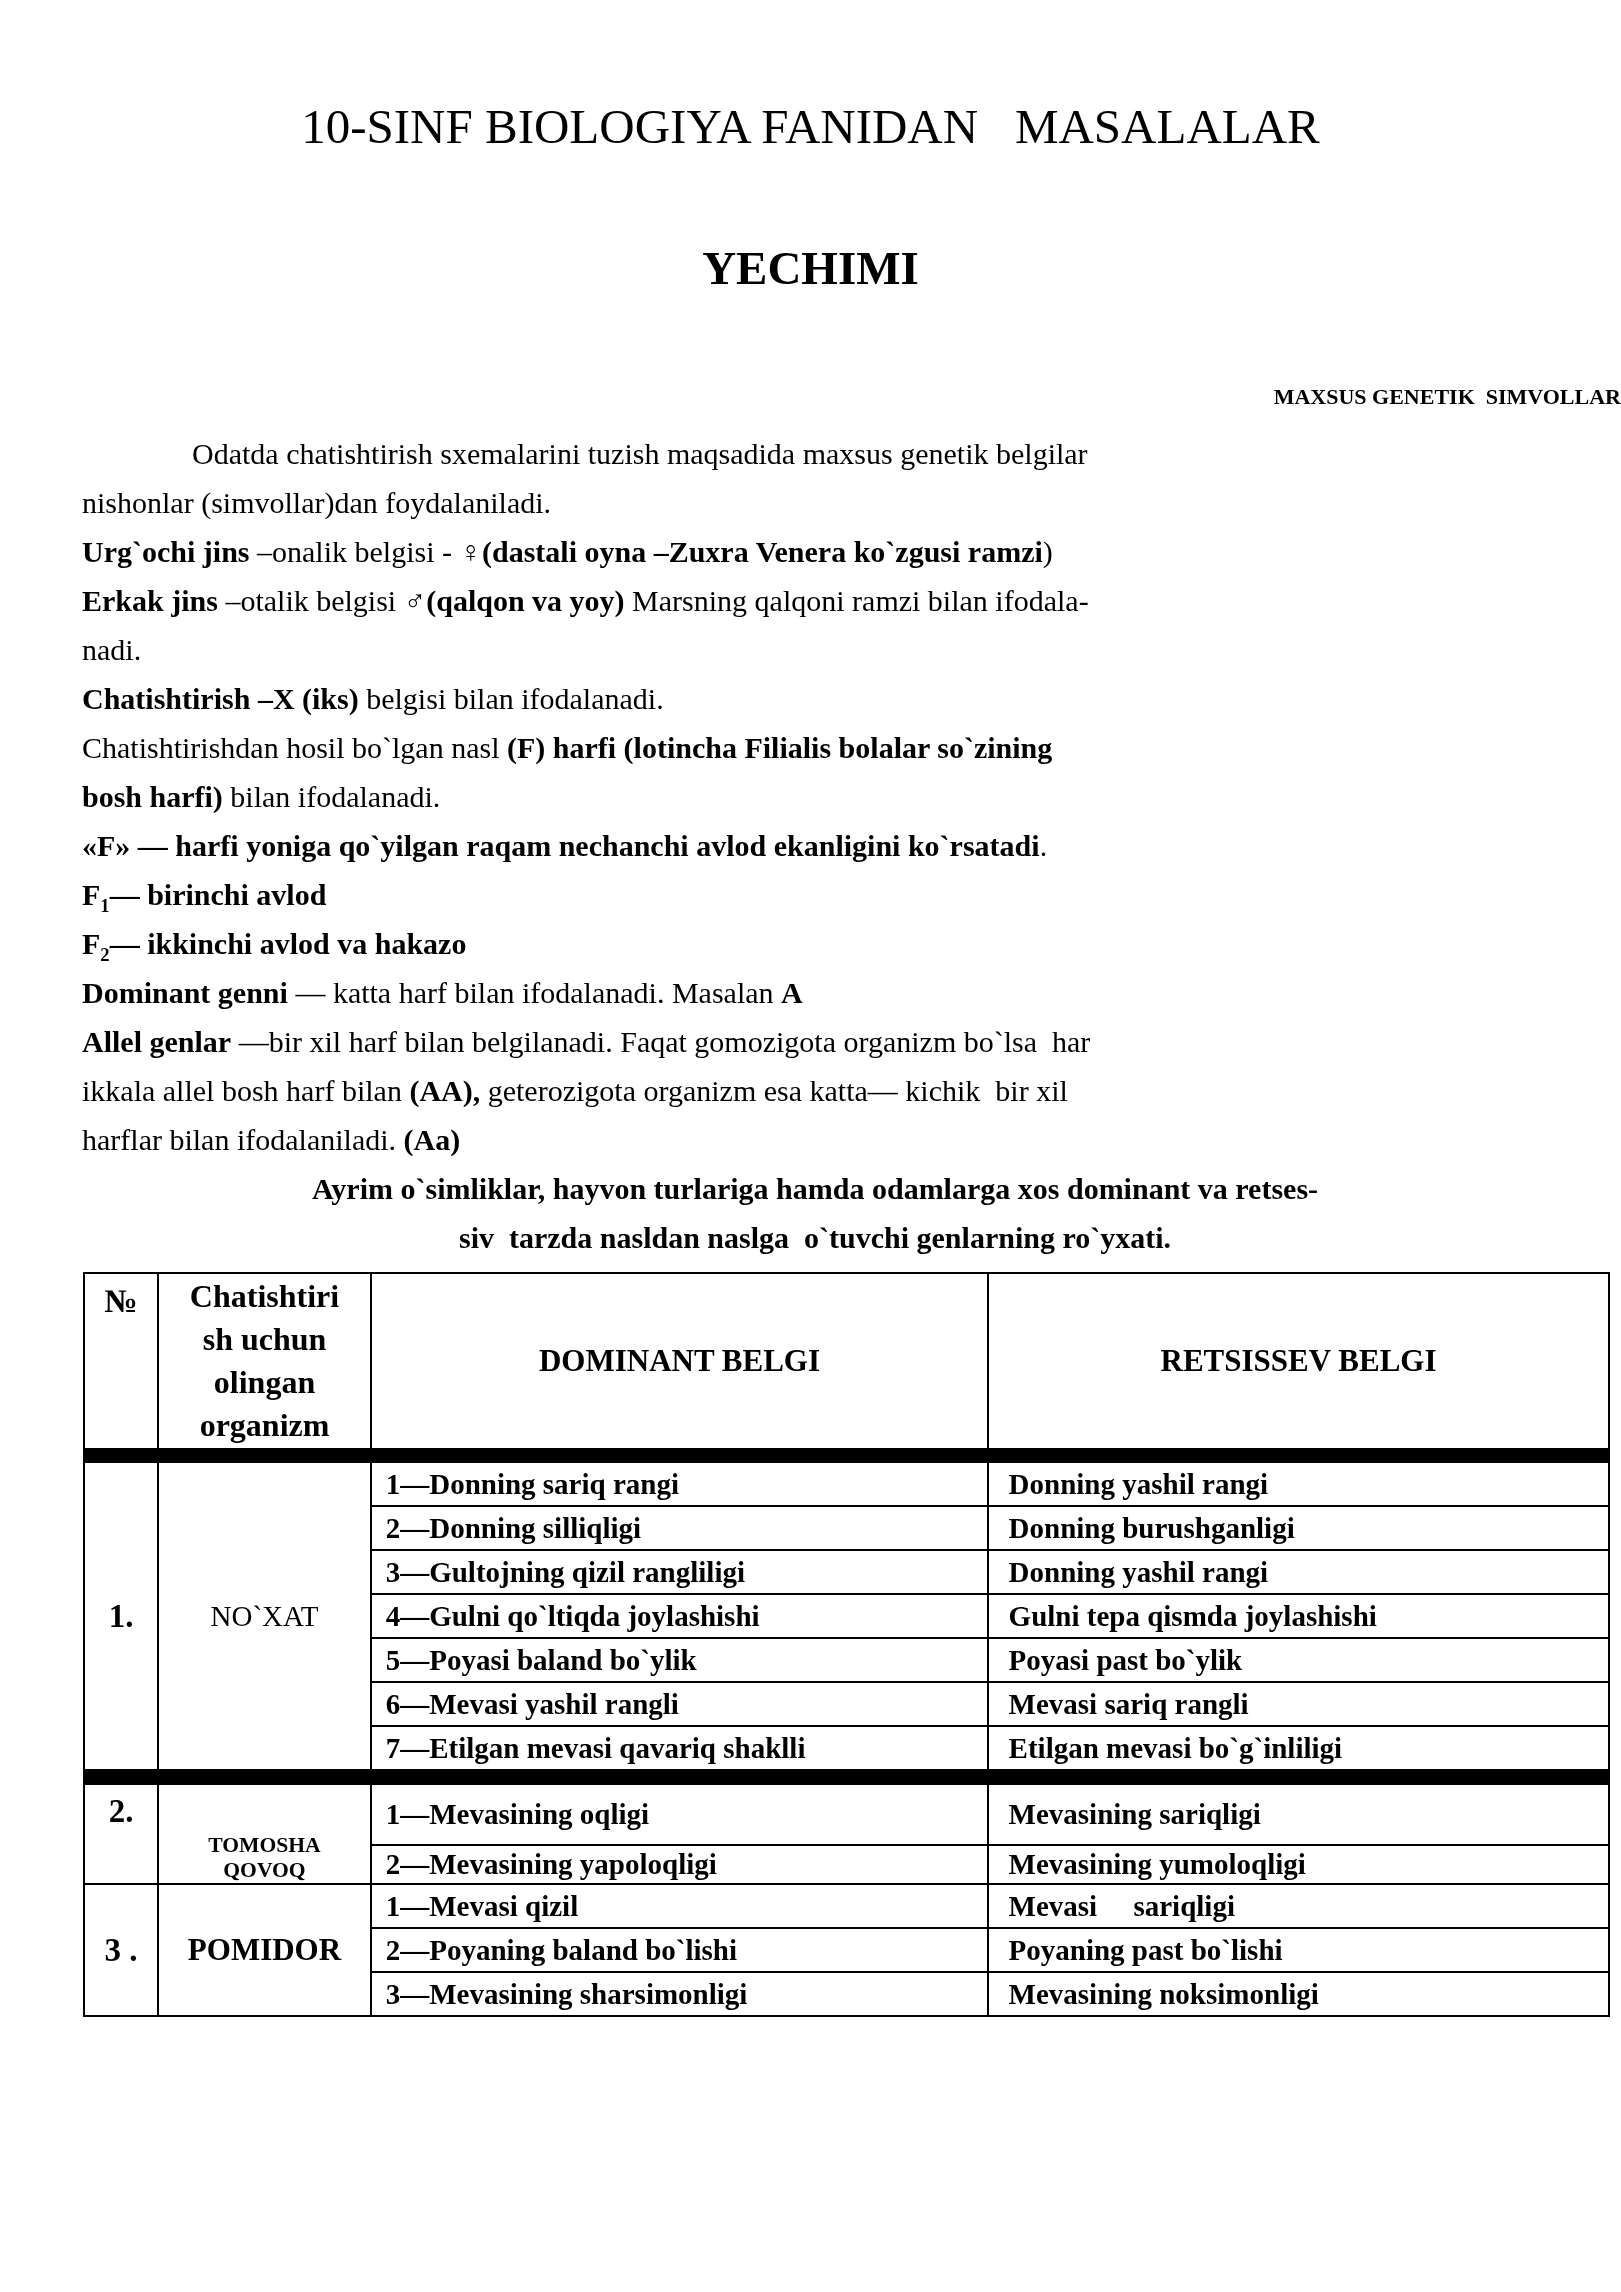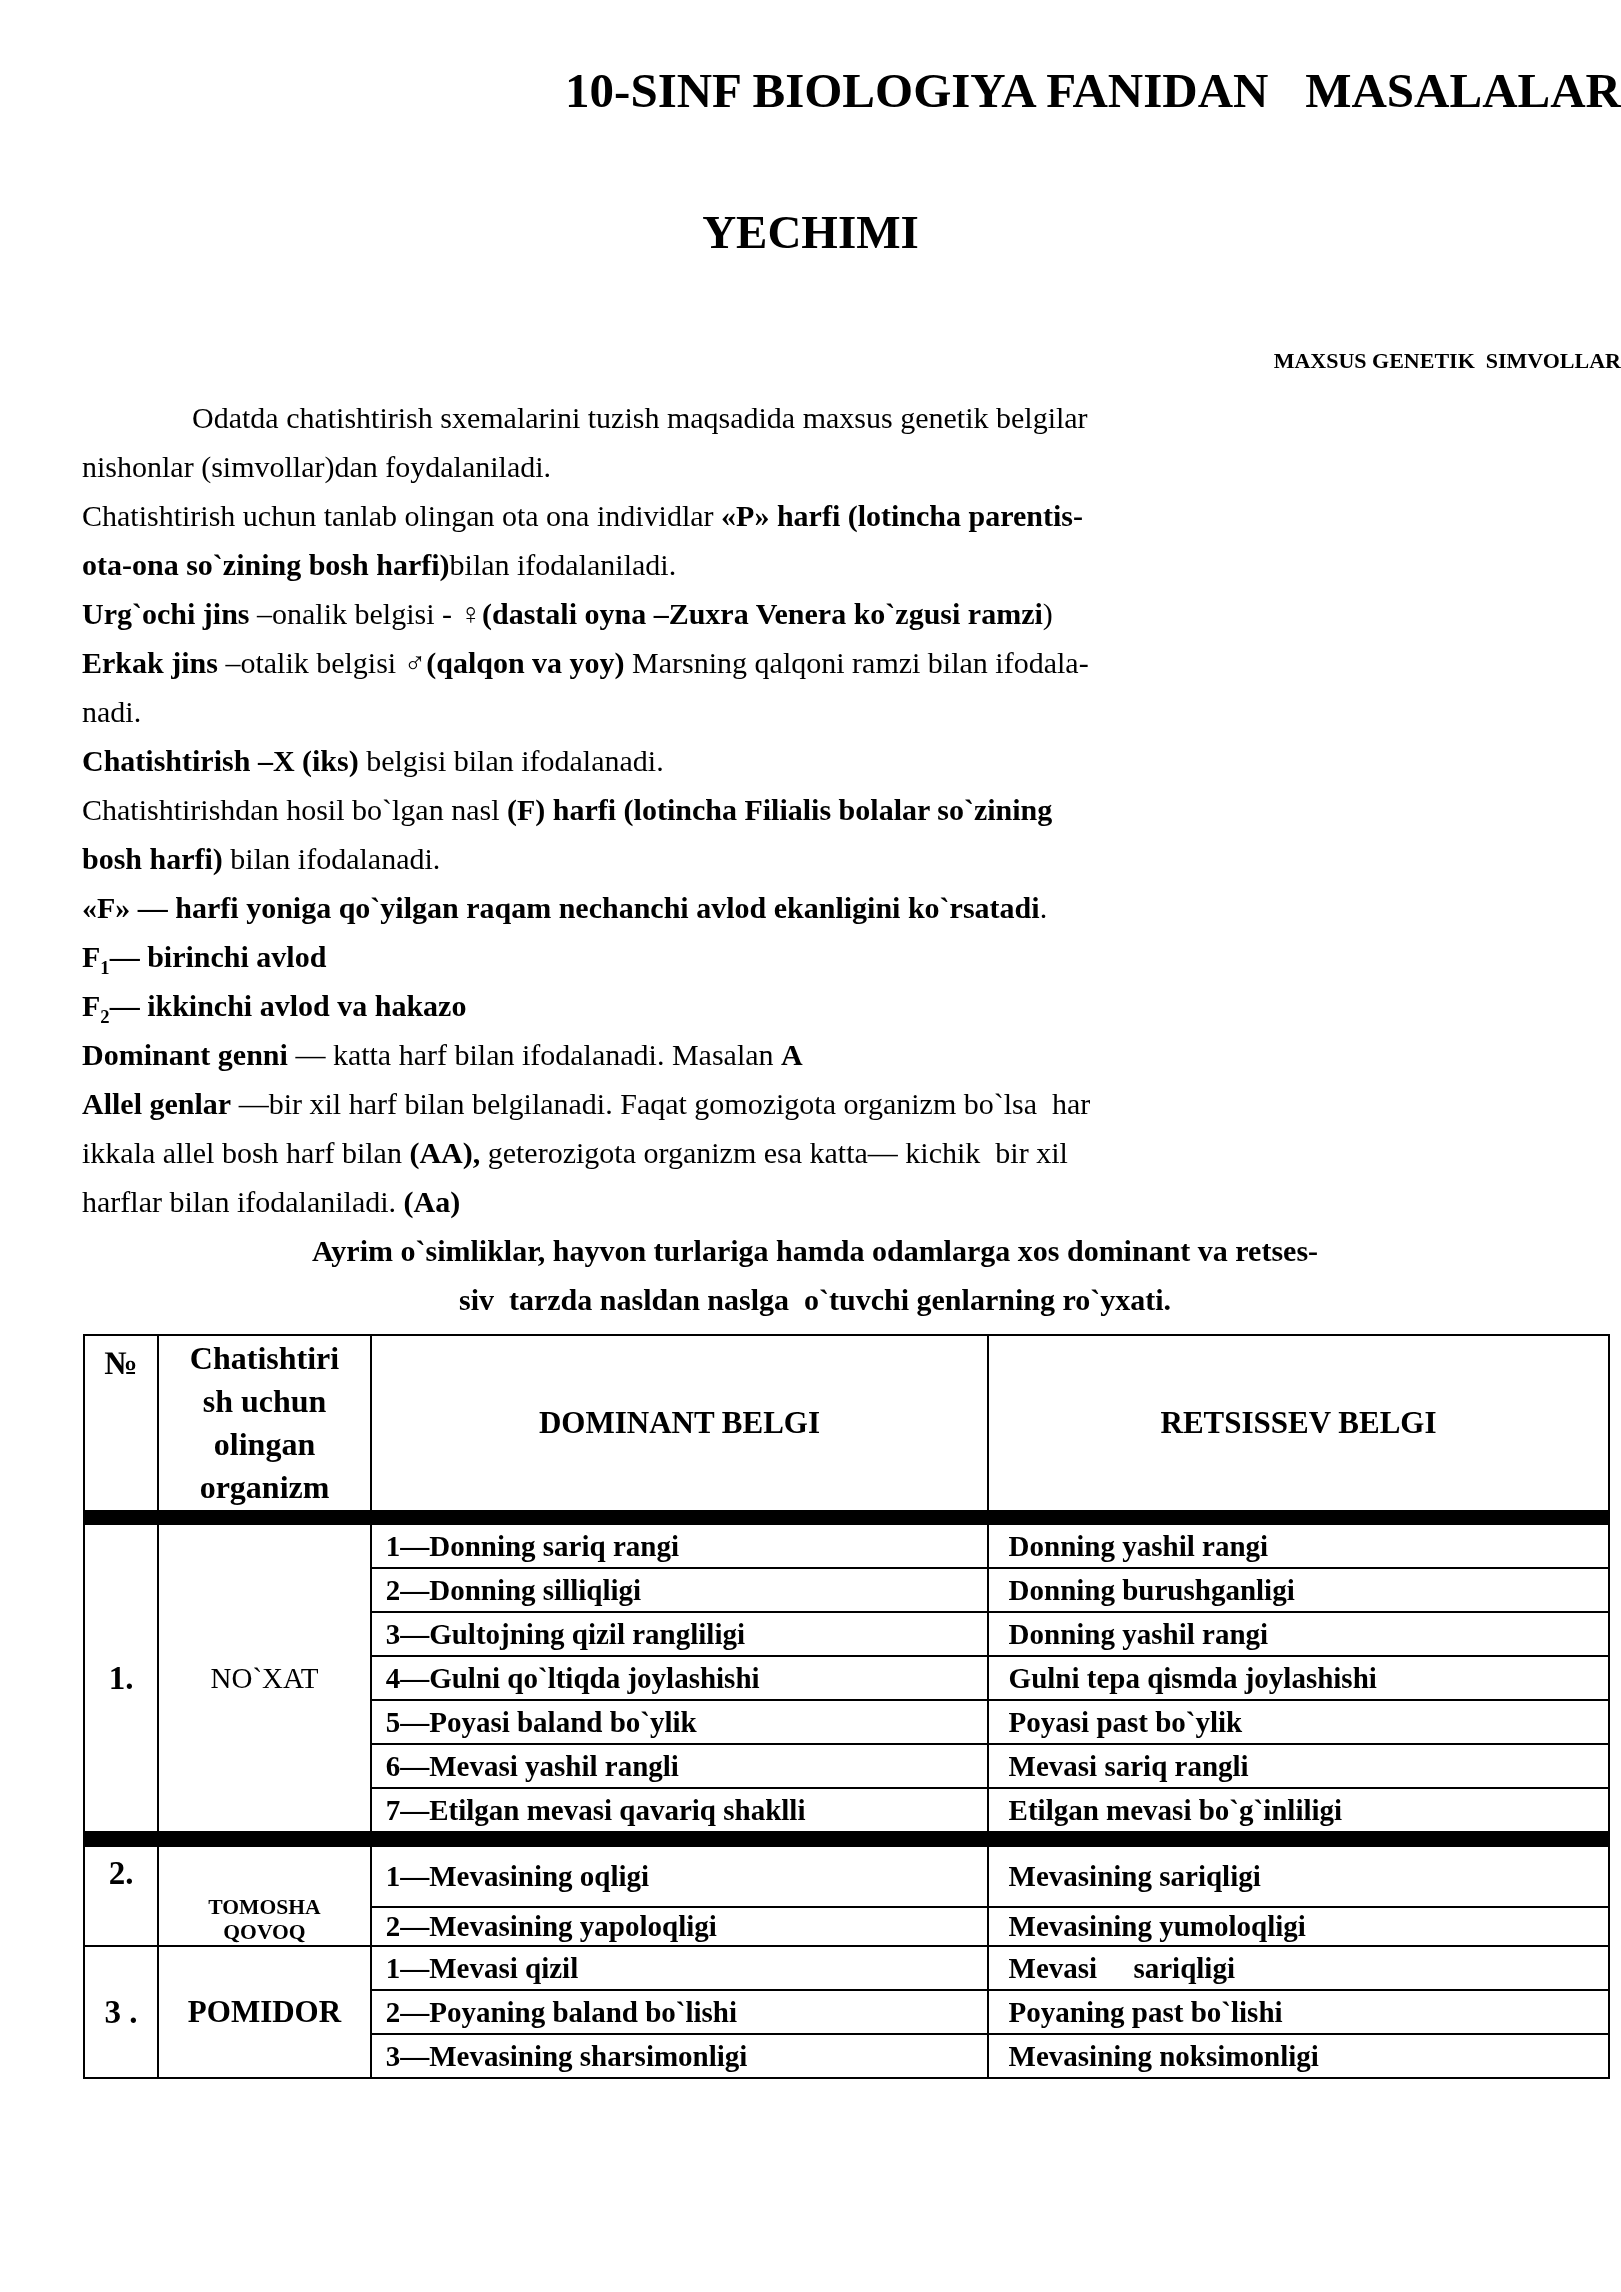--- a/index.html
+++ b/index.html
@@ -3,22 +3,22 @@
 <meta charset="utf-8">
 <style>
   html,body{margin:0;padding:0;}
   body{
     width:1621px;height:2293px;background:#ffffff;color:#000;
     font-family:"Liberation Serif","DejaVu Serif",serif;
     overflow:hidden;
   }
   .page{position:relative;width:1621px;height:2293px;}
   .doc-title{
-    padding-top:62px;text-align:right;
-    font-size:49px;font-weight:bold;line-height:57px;letter-spacing:0px;
+    padding-top:98px;text-align:center;
+    font-size:49px;font-weight:normal;line-height:57px;letter-spacing:0px;
   }
   .doc-subtitle{
     margin-top:86px;text-align:center;
     font-size:47px;font-weight:bold;line-height:55px;
   }
   .section-heading{
     margin-top:80px;text-align:right;
     font-size:22px;font-weight:bold;line-height:41px;
   }
   .paras{
@@ -61,22 +61,20 @@
 <body>
 
 <div class="page">
   <div class="doc-title">10-SINF BIOLOGIYA FANIDAN&nbsp;&nbsp; MASALALAR</div>
   <div class="doc-subtitle">YECHIMI</div>
   <div class="section-heading">MAXSUS GENETIK&nbsp; SIMVOLLAR</div>
 
   <div class="paras">
       <div class="para indent"><span>Odatda chatishtirish sxemalarini  tuzish maqsadida maxsus genetik belgilar
 nishonlar (simvollar)dan foydalaniladi.</span></div>
-      <div class="para"><span>Chatishtirish uchun tanlab olingan ota ona individlar </span><span class="b">«P» harfi (lotincha parentis-
-ota-ona so`zining bosh harfi)</span><span>bilan ifodalaniladi.</span></div>
       <div class="para"><span class="b">Urg`ochi jins</span><span> –onalik belgisi - ♀</span><span class="b">(dastali oyna –Zuxra Venera ko`zgusi ramzi</span><span>)</span></div>
       <div class="para"><span class="b">Erkak jins</span><span> –otalik belgisi  ♂</span><span class="b">(qalqon va yoy)</span><span> Marsning qalqoni ramzi bilan ifodala-
 nadi.</span></div>
       <div class="para"><span class="b">Chatishtirish</span><span> </span><span class="b">–X (iks)</span><span> belgisi bilan ifodalanadi.</span></div>
       <div class="para"><span>Chatishtirishdan hosil bo`lgan nasl  </span><span class="b">(F) harfi (lotincha Filialis bolalar so`zining
 bosh harfi)</span><span> bilan ifodalanadi.</span></div>
       <div class="para"><span class="b">«F» — harfi yoniga qo`yilgan raqam nechanchi avlod ekanligini ko`rsatadi</span><span>.</span></div>
       <div class="para"><span class="b">F</span><sub class="b">1</sub><span class="b">— birinchi avlod</span></div>
       <div class="para"><span class="b">F</span><sub class="b">2</sub><span class="b">— ikkinchi avlod va hakazo</span></div>
       <div class="para"><span class="b">Dominant genni</span><span> — katta harf bilan ifodalanadi. Masalan </span><span class="b">A</span></div>

